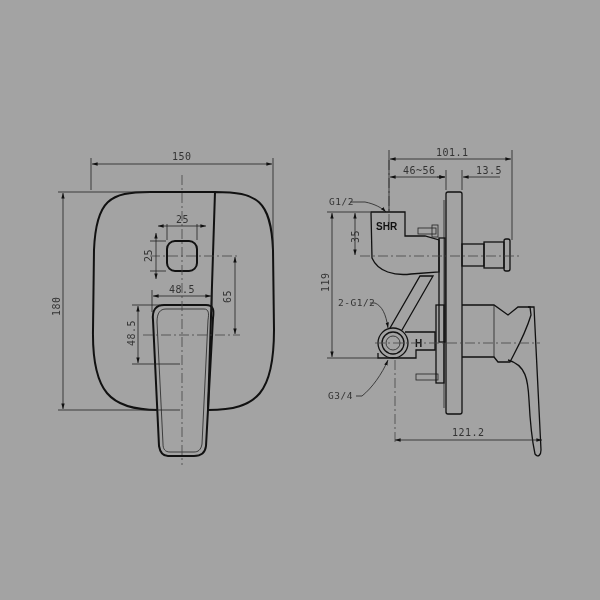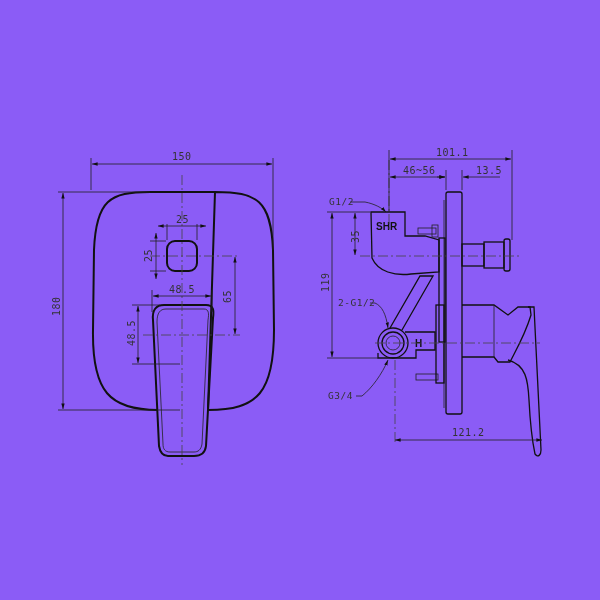--- a/index.html
+++ b/index.html
@@ -1,16 +1,16 @@
 <!DOCTYPE html>
 <html><head>
 <meta charset="utf-8">
 <style>
   html, body { margin:0; padding:0; background:#ffffff; }
-  #canvas { position:relative; width:600px; height:600px; background:#8b5cf6; overflow:hidden; }
+  #canvas { position:relative; width:600px; height:600px; background:#a3a3a3; overflow:hidden; }
   svg { position:absolute; left:0; top:0; }
   .dimtxt { font-family:"DejaVu Sans Mono", monospace; font-size:10px; fill:#333; letter-spacing:0.5px; }
   .lbltxt { font-family:"DejaVu Sans Mono", monospace; font-size:9.5px; fill:#333; letter-spacing:0.5px; }
   .brand { font-family:"Liberation Sans", sans-serif; font-size:10px; font-weight:bold; fill:#111; }
   .thick { stroke:#111; stroke-width:2; fill:none; }
   .med { stroke:#111; stroke-width:1.3; fill:none; }
   .thin { stroke:#222; stroke-width:0.8; fill:none; }
   .center { stroke:#444; stroke-width:0.8; stroke-dasharray:10,3,2,3; fill:none; }
 </style>
 </head>

